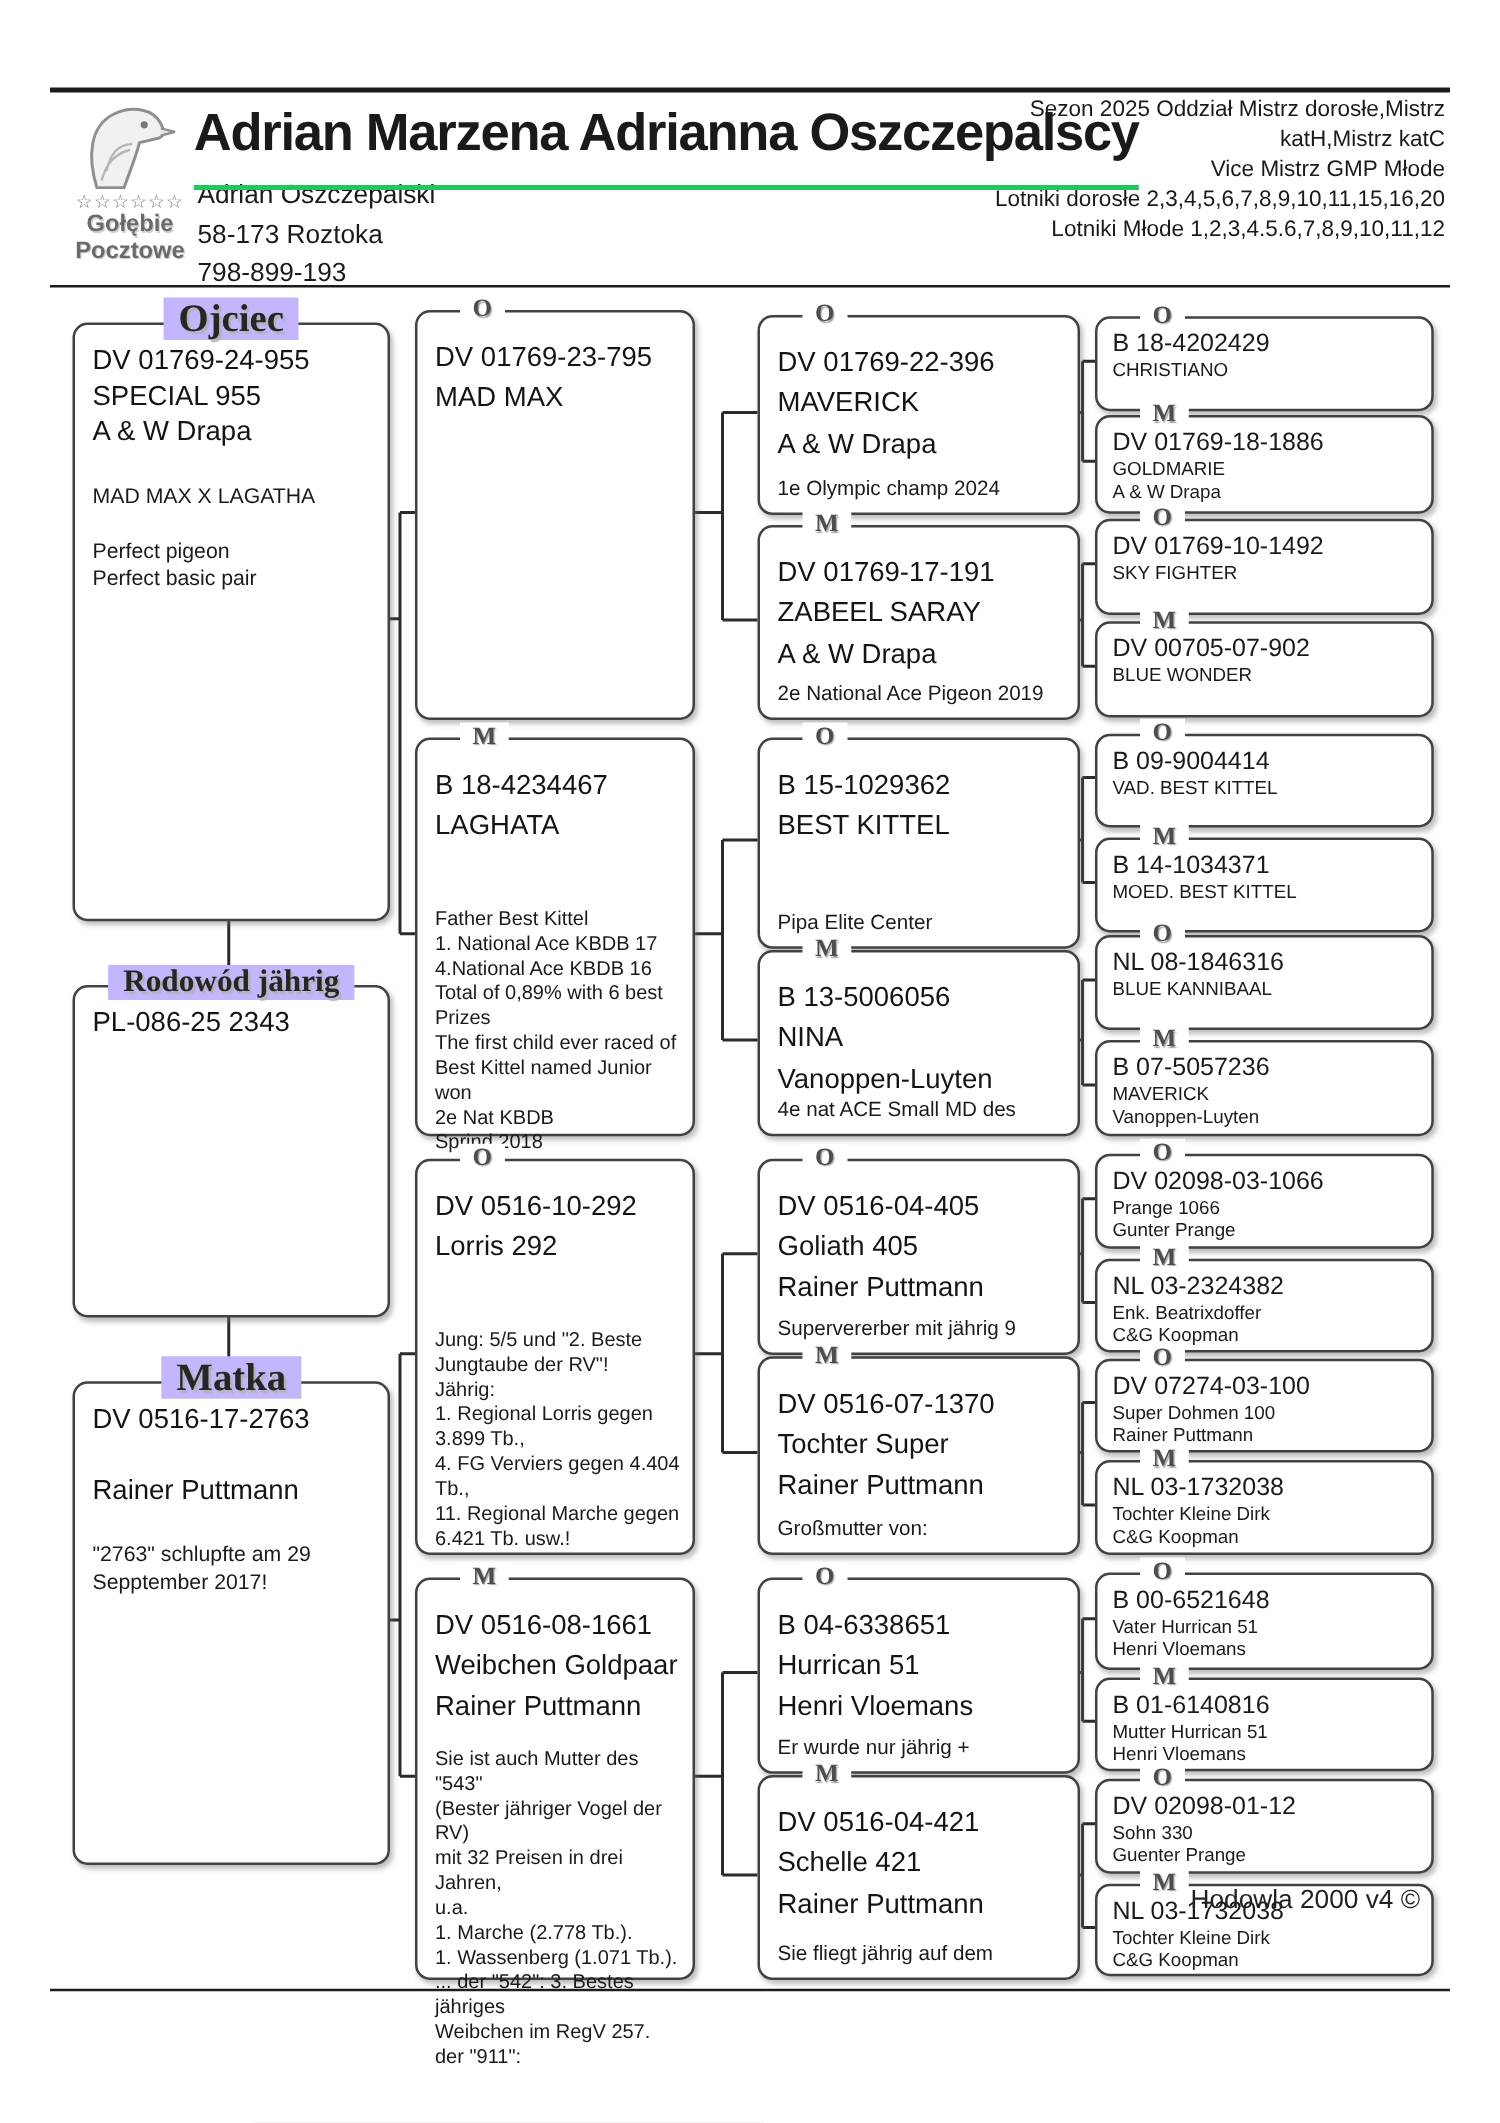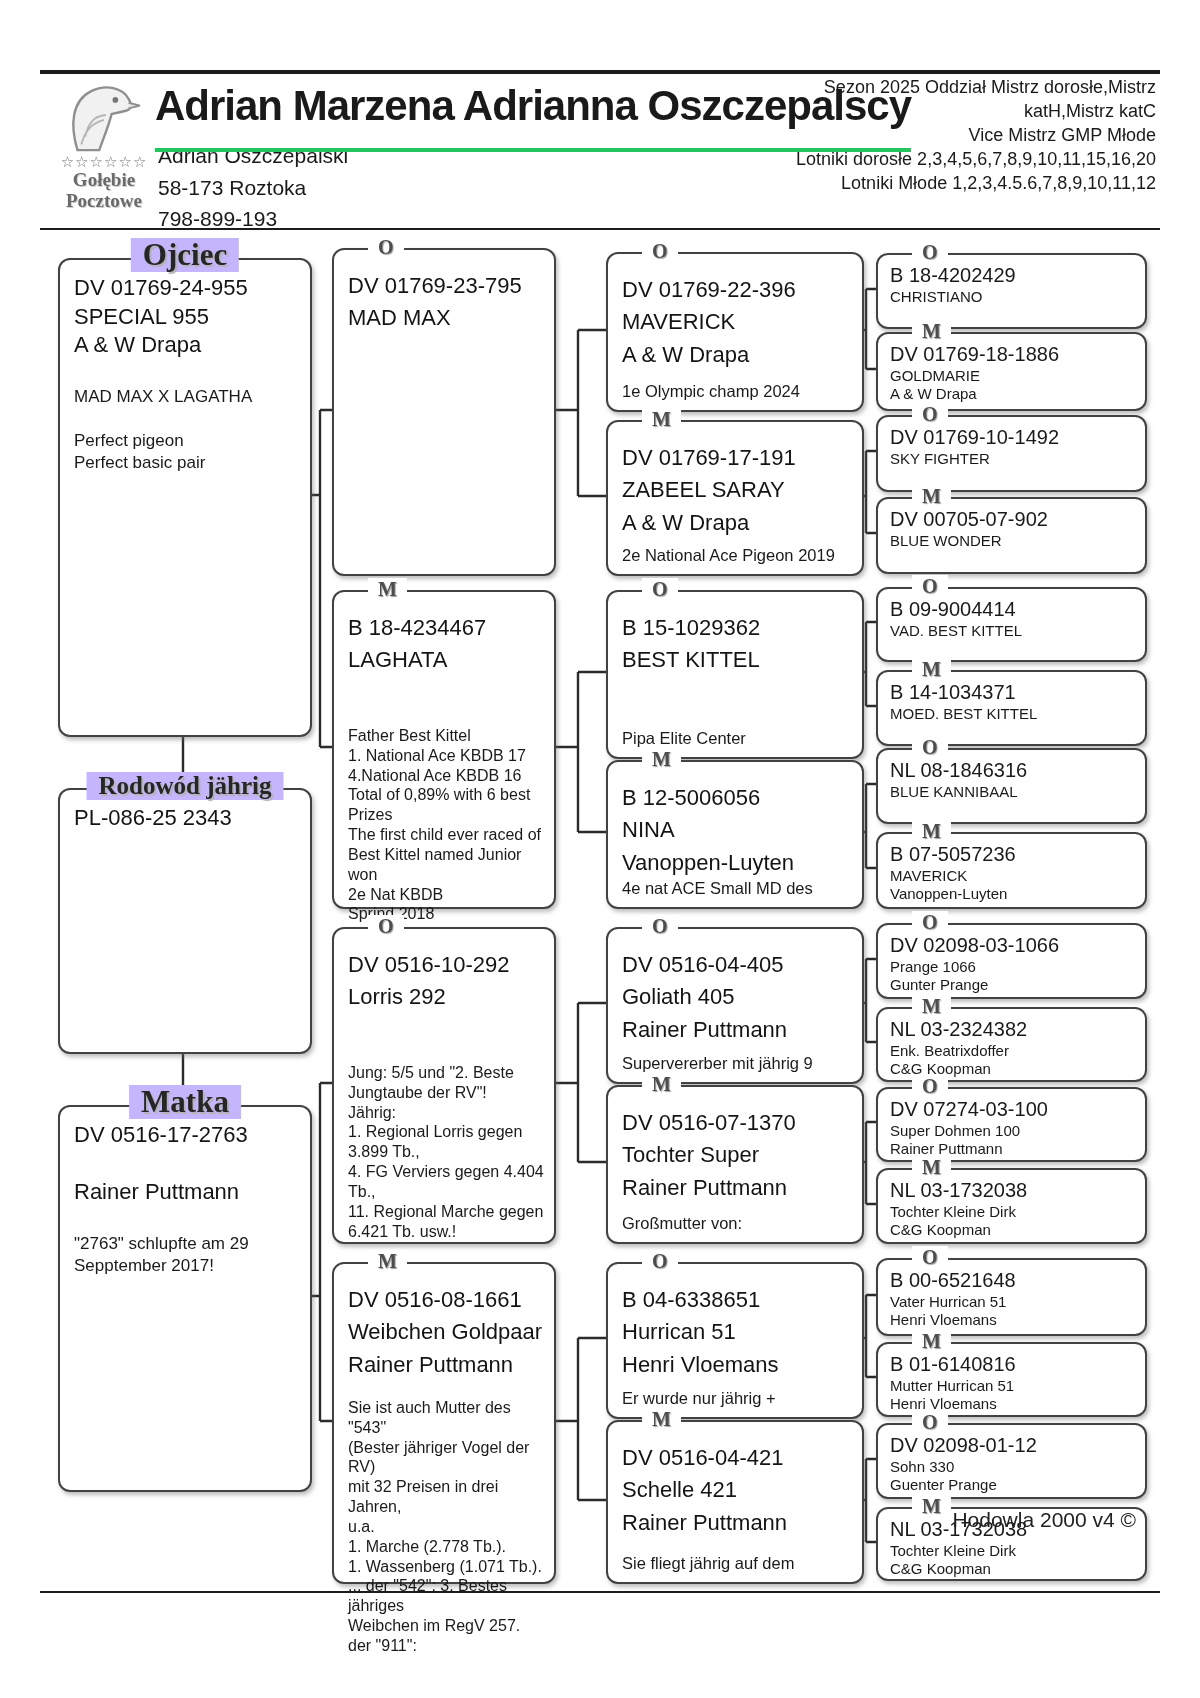--- a/index.html
+++ b/index.html
@@ -3,21 +3,21 @@
 <meta charset="utf-8">
 <style>
   html,body{margin:0;padding:0;background:#e8e8e8;}
   .page{position:relative;width:1200px;height:1698px;background:#ffffff;margin:0 auto;
         font-family:"Liberation Sans",sans-serif;color:#1a1a1a;overflow:hidden;}
   .hr{position:absolute;background:#1c1c1c;}
   
   .logo{position:absolute;left:48px;top:80px;width:112px;height:130px;text-align:center;}
   .logo-art{width:96px;height:72px;display:block;margin:0 auto;}
   .stars{font-size:15px;color:#777;letter-spacing:1px;line-height:1;margin-top:2px;}
-  .club1,.club2{font-family:Liberation Serif, serif;font-weight:bold;color:#6a6a6a;
+  .club1,.club2{font-family:Liberation Sans, sans-serif;font-weight:bold;color:#6a6a6a;
         font-size:19px;line-height:1.12;text-shadow:1px 1px 0 #cfcfcf;}
   .title{position:absolute;left:155px;top:82px;font-size:42px;font-weight:bold;letter-spacing:-1px;
         border-bottom:4px solid #22c55e;padding-bottom:18px;white-space:nowrap;z-index:2;}
   .addr{position:absolute;left:158px;top:140px;font-size:21px;line-height:1.5;}
   .achv{position:absolute;right:44px;top:76px;text-align:right;font-size:18px;line-height:1.33;z-index:1;}
   
   .pbox{position:absolute;background:#fff;border:2px solid #424242;border-radius:12px;
         box-shadow:2px 3px 4px rgba(110,110,110,.45);}
   .boxtitle{position:absolute;top:-22px;left:50%;transform:translateX(-50%);background:#c4b5fd;
         padding:0 12px;font-family:"Liberation Serif",serif;font-weight:bold;font-size:31px;
@@ -174,21 +174,21 @@
     <div class="note">2e National Ace Pigeon 2019</div>
   </div>
   <div class="pbox g3" style="left:606px;top:590px;width:254px;height:165px">
     <div class="marker">O</div>
     <div class="big">B 15-1029362
 BEST KITTEL</div>
     <div class="note">Pipa Elite Center</div>
   </div>
   <div class="pbox g3" style="left:606px;top:760px;width:254px;height:145px">
     <div class="marker">M</div>
-    <div class="big">B 12-5006056
+    <div class="big">B 13-5006056
 NINA
 Vanoppen-Luyten</div>
     <div class="note">4e nat ACE Small MD des</div>
   </div>
   <div class="pbox g3" style="left:606px;top:927px;width:254px;height:153px">
     <div class="marker">O</div>
     <div class="big">DV 0516-04-405
 Goliath 405
 Rainer Puttmann</div>
     <div class="note">Supervererber mit jährig 9</div>

